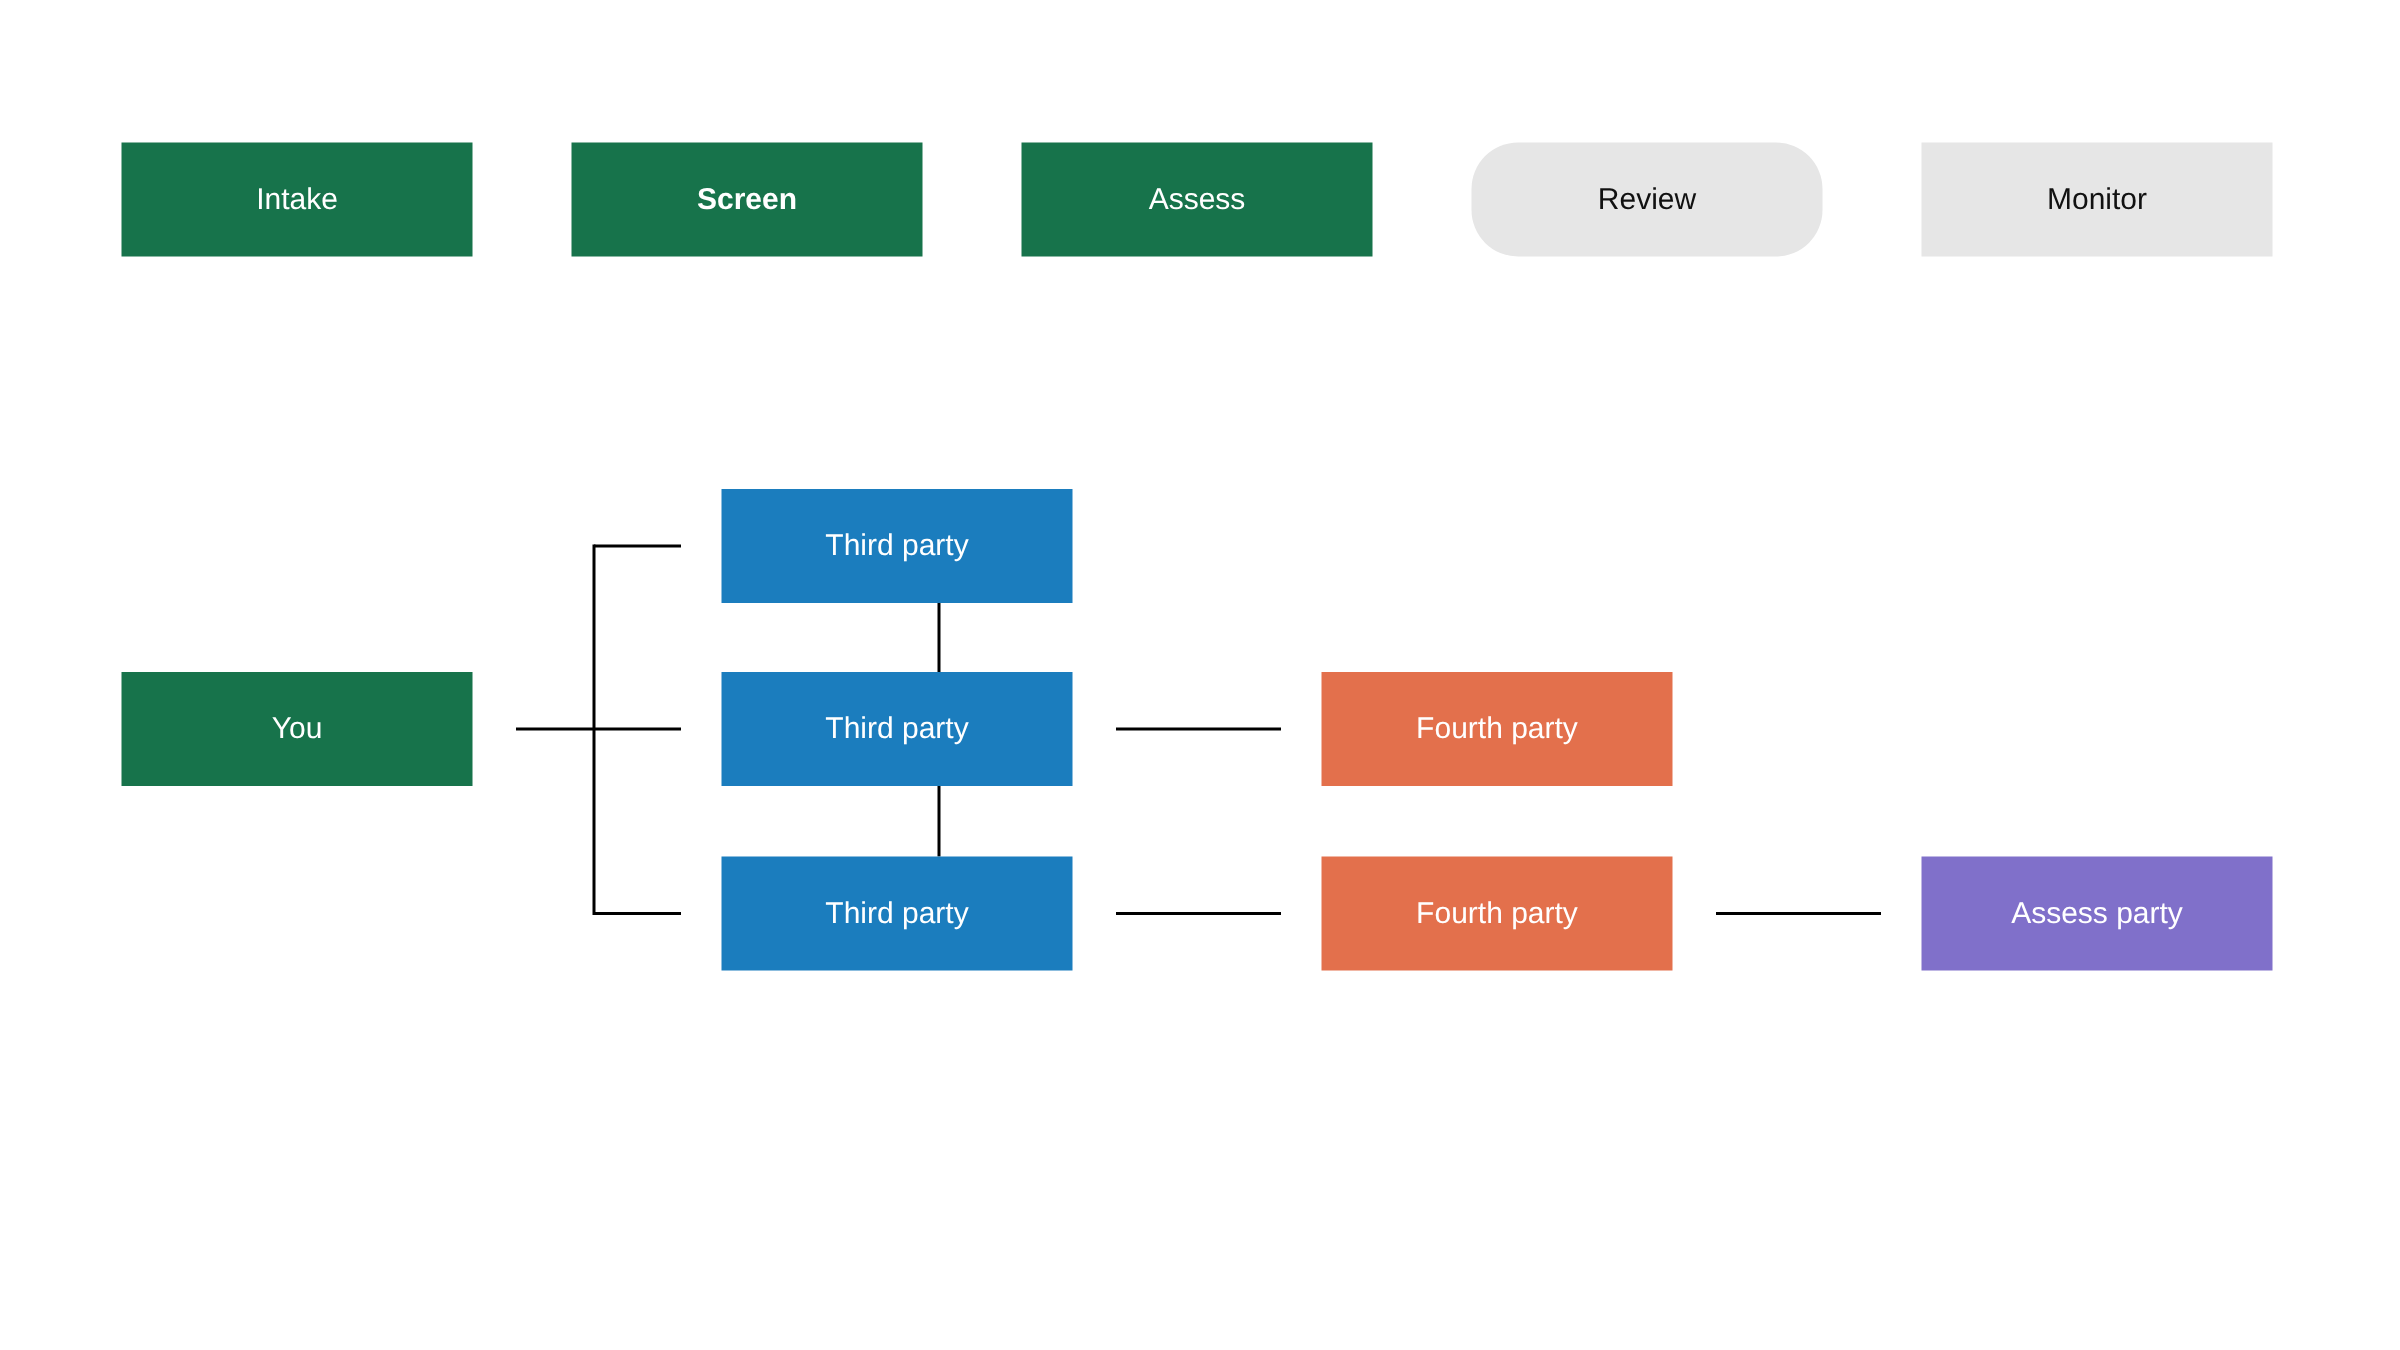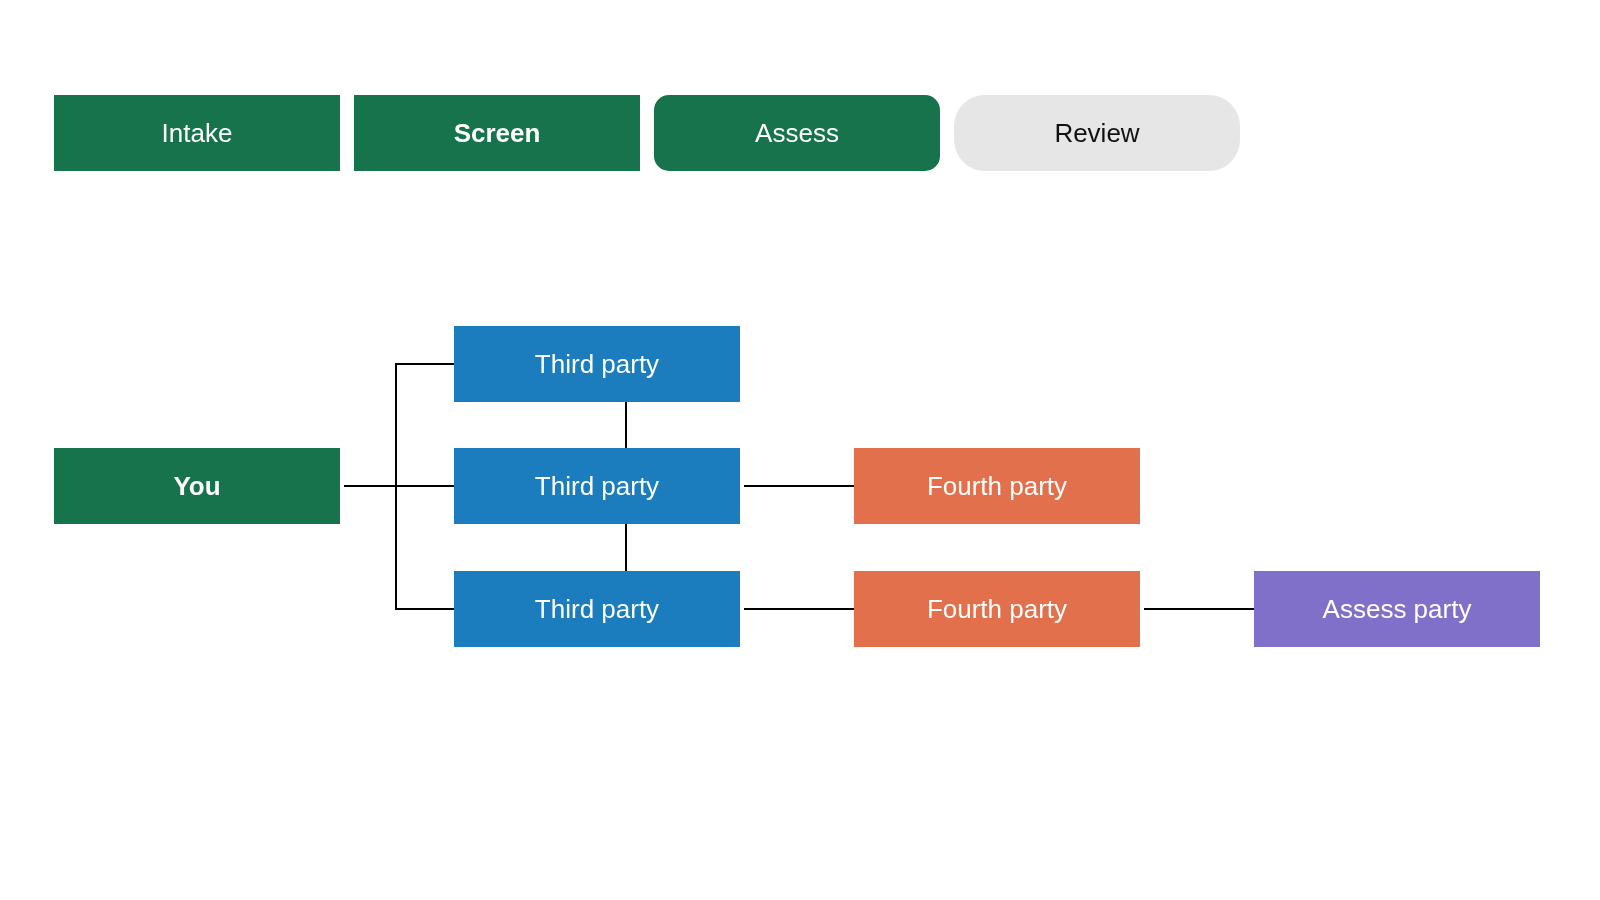--- a/index.html
+++ b/index.html
@@ -10,42 +10,43 @@
   .canvas {
     position: relative;
     width: 1600px;
     height: 900px;
     background: var(--bg, #ffffff);
     font-family: "Liberation Sans", sans-serif;
     overflow: hidden;
   }
   .box {
     position: absolute;
-    width: 286px;
+    width: 234px;
     height: 76px;
     display: flex;
     align-items: center;
     justify-content: center;
-    font-size: 26px;
+    font-size: 20px;
     line-height: 1;
     white-space: nowrap;
     box-sizing: border-box;
+    margin-left: 27px;
   }
   
   .stage { top: 95px; }
   .stage.active   { background: var(--green, #17734B); color: var(--text-light, #ffffff); }
   .stage.inactive { background: var(--gray, #E6E6E6);  color: var(--text-dark, #111111); }
   .stage-0 { left: 54px; }
   .stage-1 { left: 354px; font-weight: bold; }
-  .stage-2 { left: 654px; border-radius: 15px; }
+  .stage-2 { left: 654px; }
   .stage-3 { left: 954px; border-radius: 31px; }
   .stage-4 { left: 1254px; }
   
   .node       { color: var(--text-light, #ffffff); }
-  .node-you   { left: 54px;   top: 448px; background: var(--green,  #17734B); font-weight: bold; }
+  .node-you   { left: 54px;   top: 448px; background: var(--green,  #17734B); }
   .node-tp1   { left: 454px;  top: 326px; background: var(--blue,   #1B7DBE); }
   .node-tp2   { left: 454px;  top: 448px; background: var(--blue,   #1B7DBE); }
   .node-tp3   { left: 454px;  top: 571px; background: var(--blue,   #1B7DBE); }
   .node-fp1   { left: 854px;  top: 448px; background: var(--orange, #E3704C); }
   .node-fp2   { left: 854px;  top: 571px; background: var(--orange, #E3704C); }
   .node-fifth { left: 1254px; top: 571px; background: var(--purple, #8070CA); }
   
   .line {
     position: absolute;
     background: var(--line, #000000);
@@ -64,20 +65,21 @@
 </style>
 </head>
 <body>
 
 <div class="canvas">
 
   <div class="box stage stage-0 active">Intake</div>
   <div class="box stage stage-1 active">Screen</div>
   <div class="box stage stage-2 active">Assess</div>
   <div class="box stage stage-3 inactive">Review</div>
+  <div class="box stage stage-4 inactive">Monitor</div>
 
   <div class="line h-line line-you-trunk"></div>
   <div class="line v-line line-trunk"></div>
   <div class="line h-line line-branch-top"></div>
   <div class="line h-line line-branch-bot"></div>
   <div class="line v-line line-tp1-tp2"></div>
   <div class="line v-line line-tp2-tp3"></div>
   <div class="line h-line line-tp2-fp1"></div>
   <div class="line h-line line-tp3-fp2"></div>
   <div class="line h-line line-fp2-fifth"></div>

